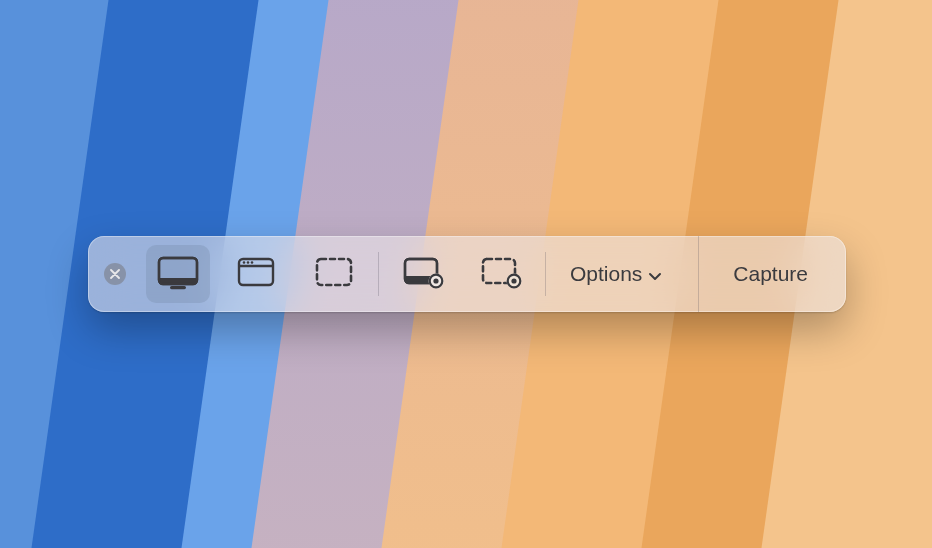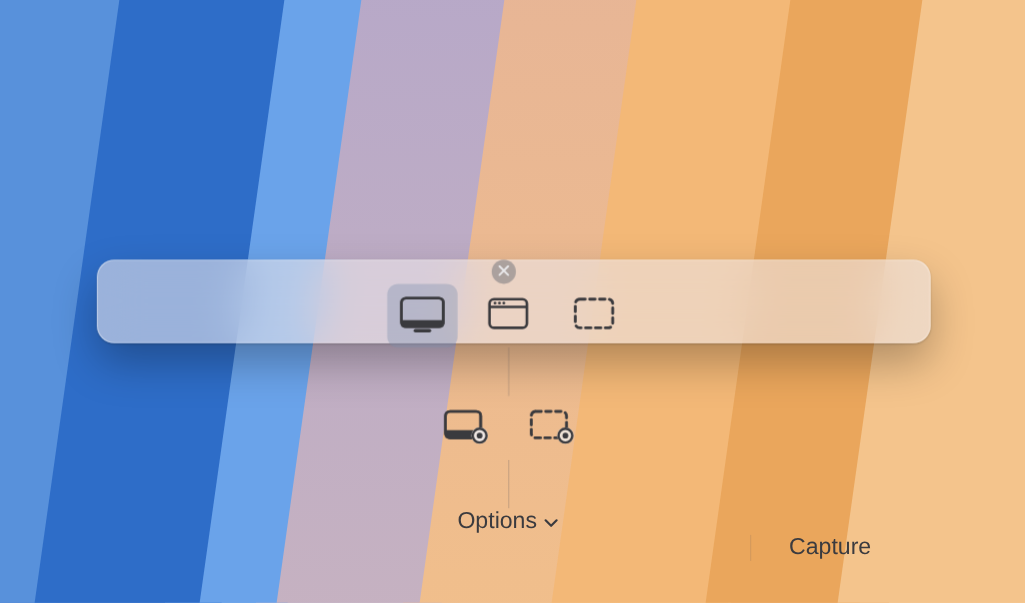--- a/index.html
+++ b/index.html
@@ -59,22 +59,21 @@
       top: 236px;
       width: 758px;
       height: 76px;
       border-radius: 16px;
       background: rgba(235, 230, 232, 0.58);
       backdrop-filter: blur(20px);
       -webkit-backdrop-filter: blur(20px);
       box-shadow: 0 18px 40px rgba(0,0,0,0.28), 0 1px 2px rgba(0,0,0,0.18), inset 0 0 0 1px rgba(255,255,255,0.35);
       display: flex;
       align-items: center;
-      padding: 0 20px 0 10px;
-      flex-direction: column;
+      padding: 0 4px 0 10px;
     }
 
     .close-btn {
       width: 22px;
       height: 22px;
       border-radius: 50%;
       background: rgba(120,120,125,0.55);
       display: flex;
       align-items: center;
       justify-content: center;

